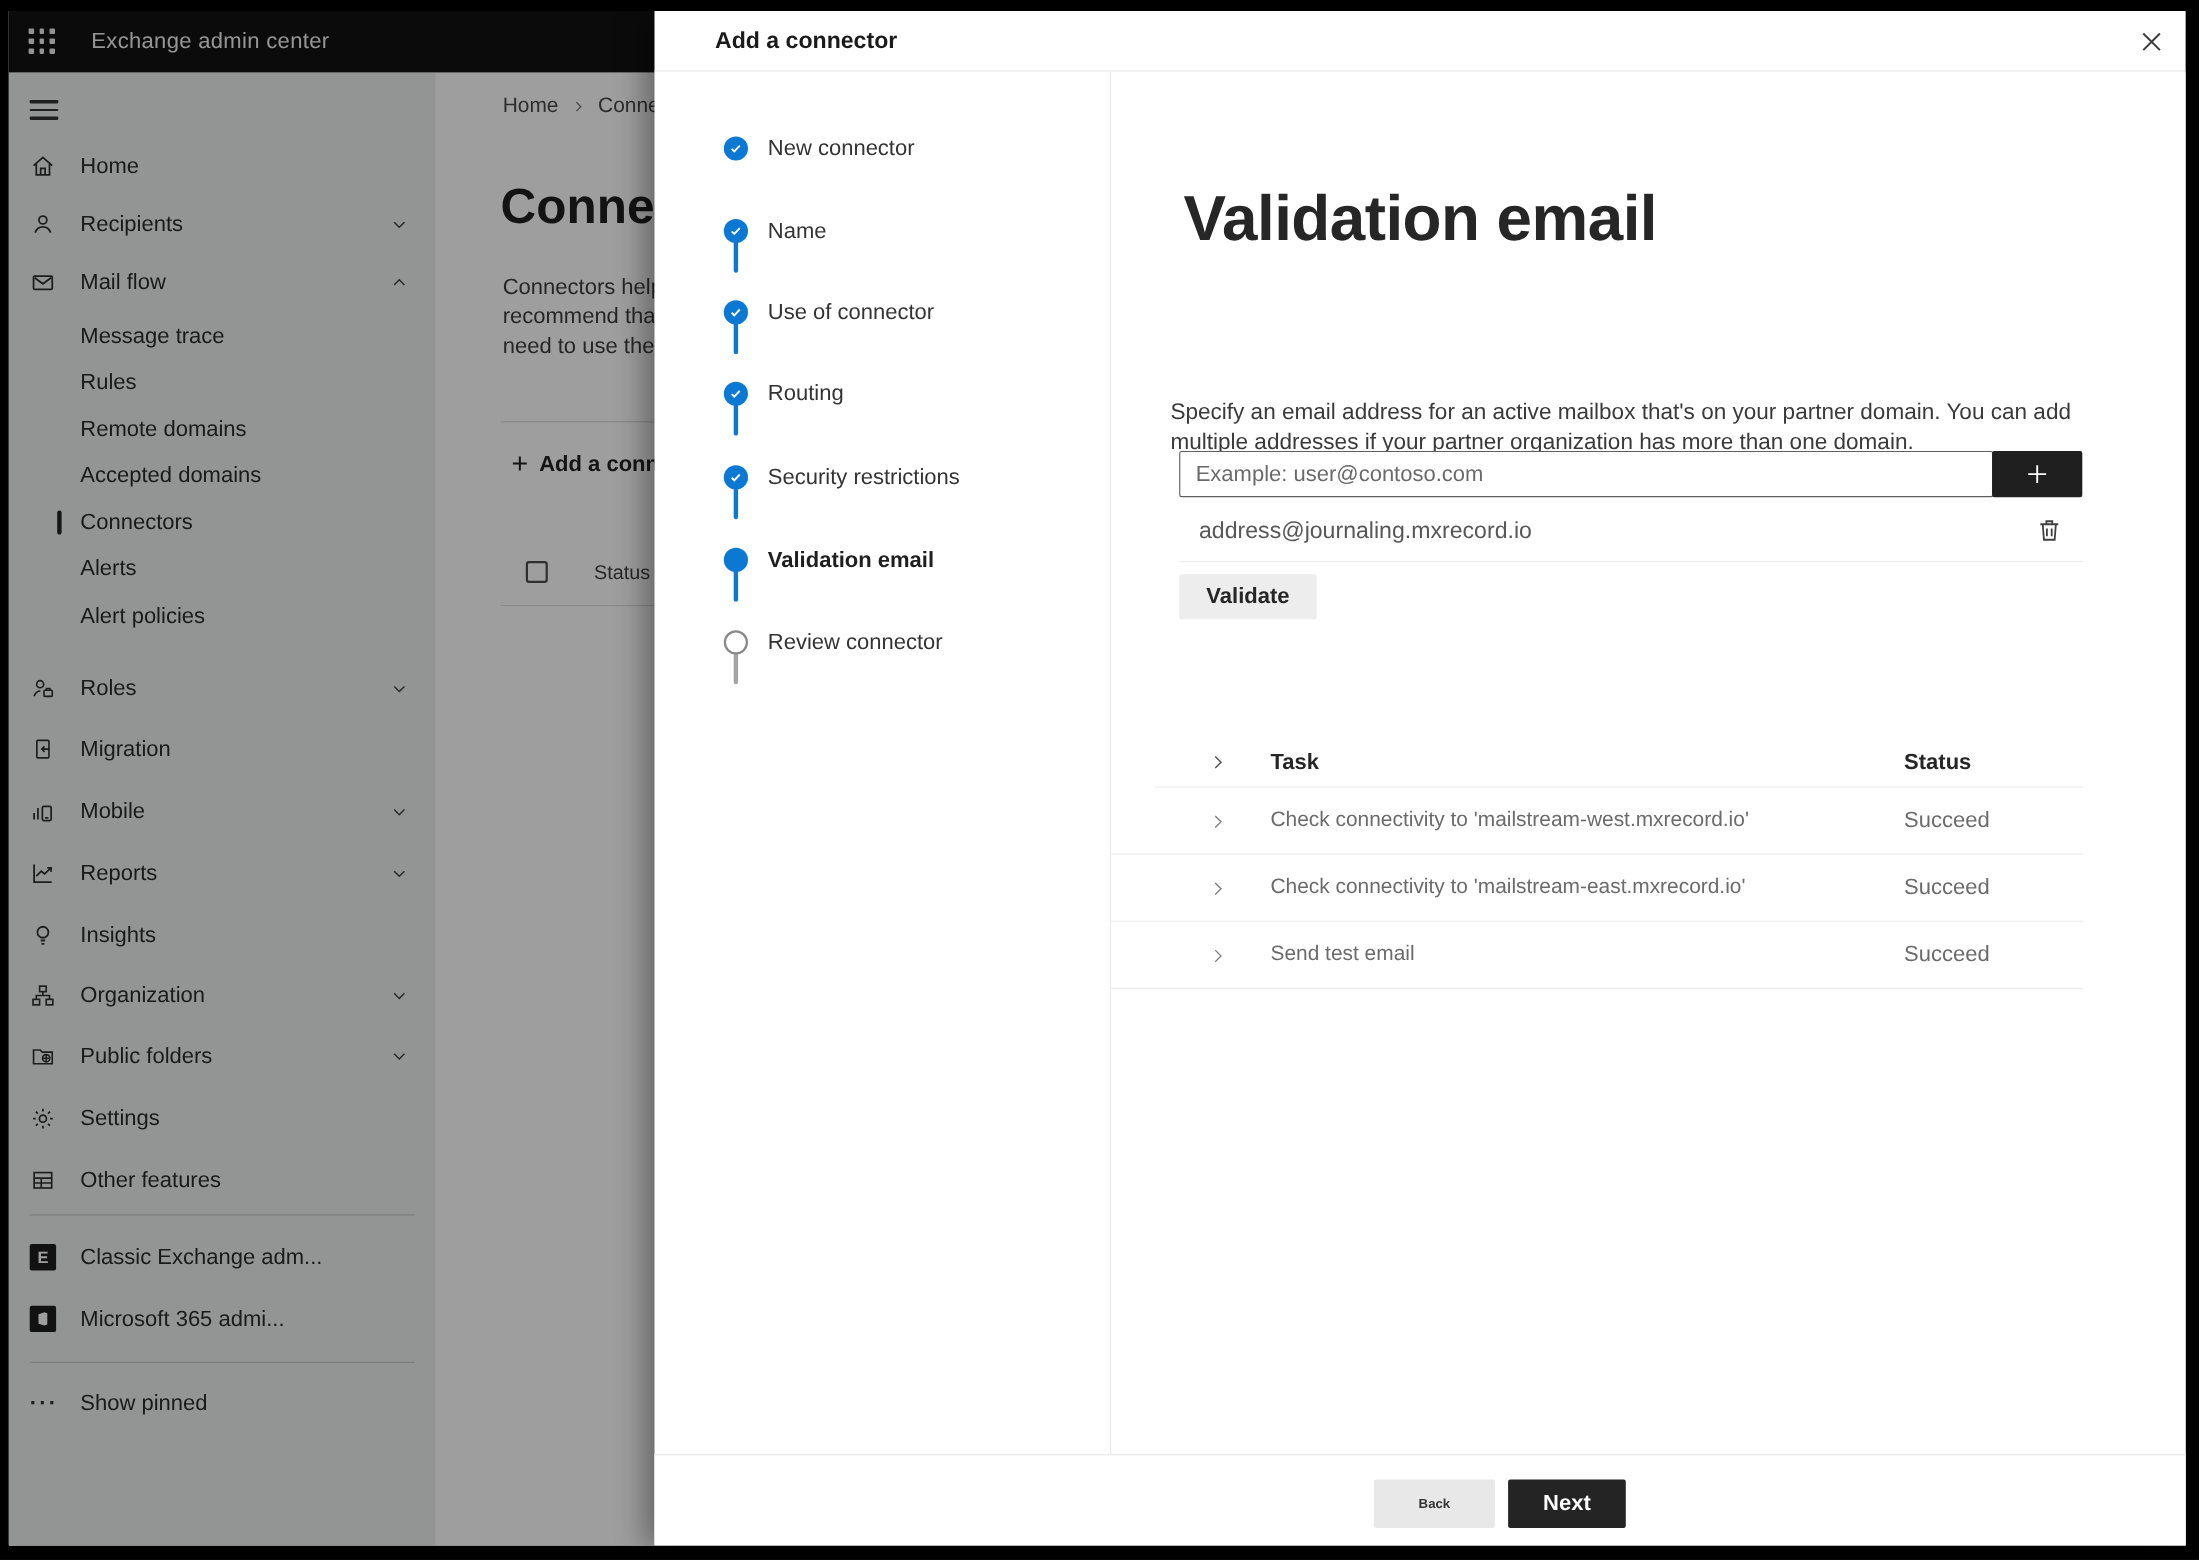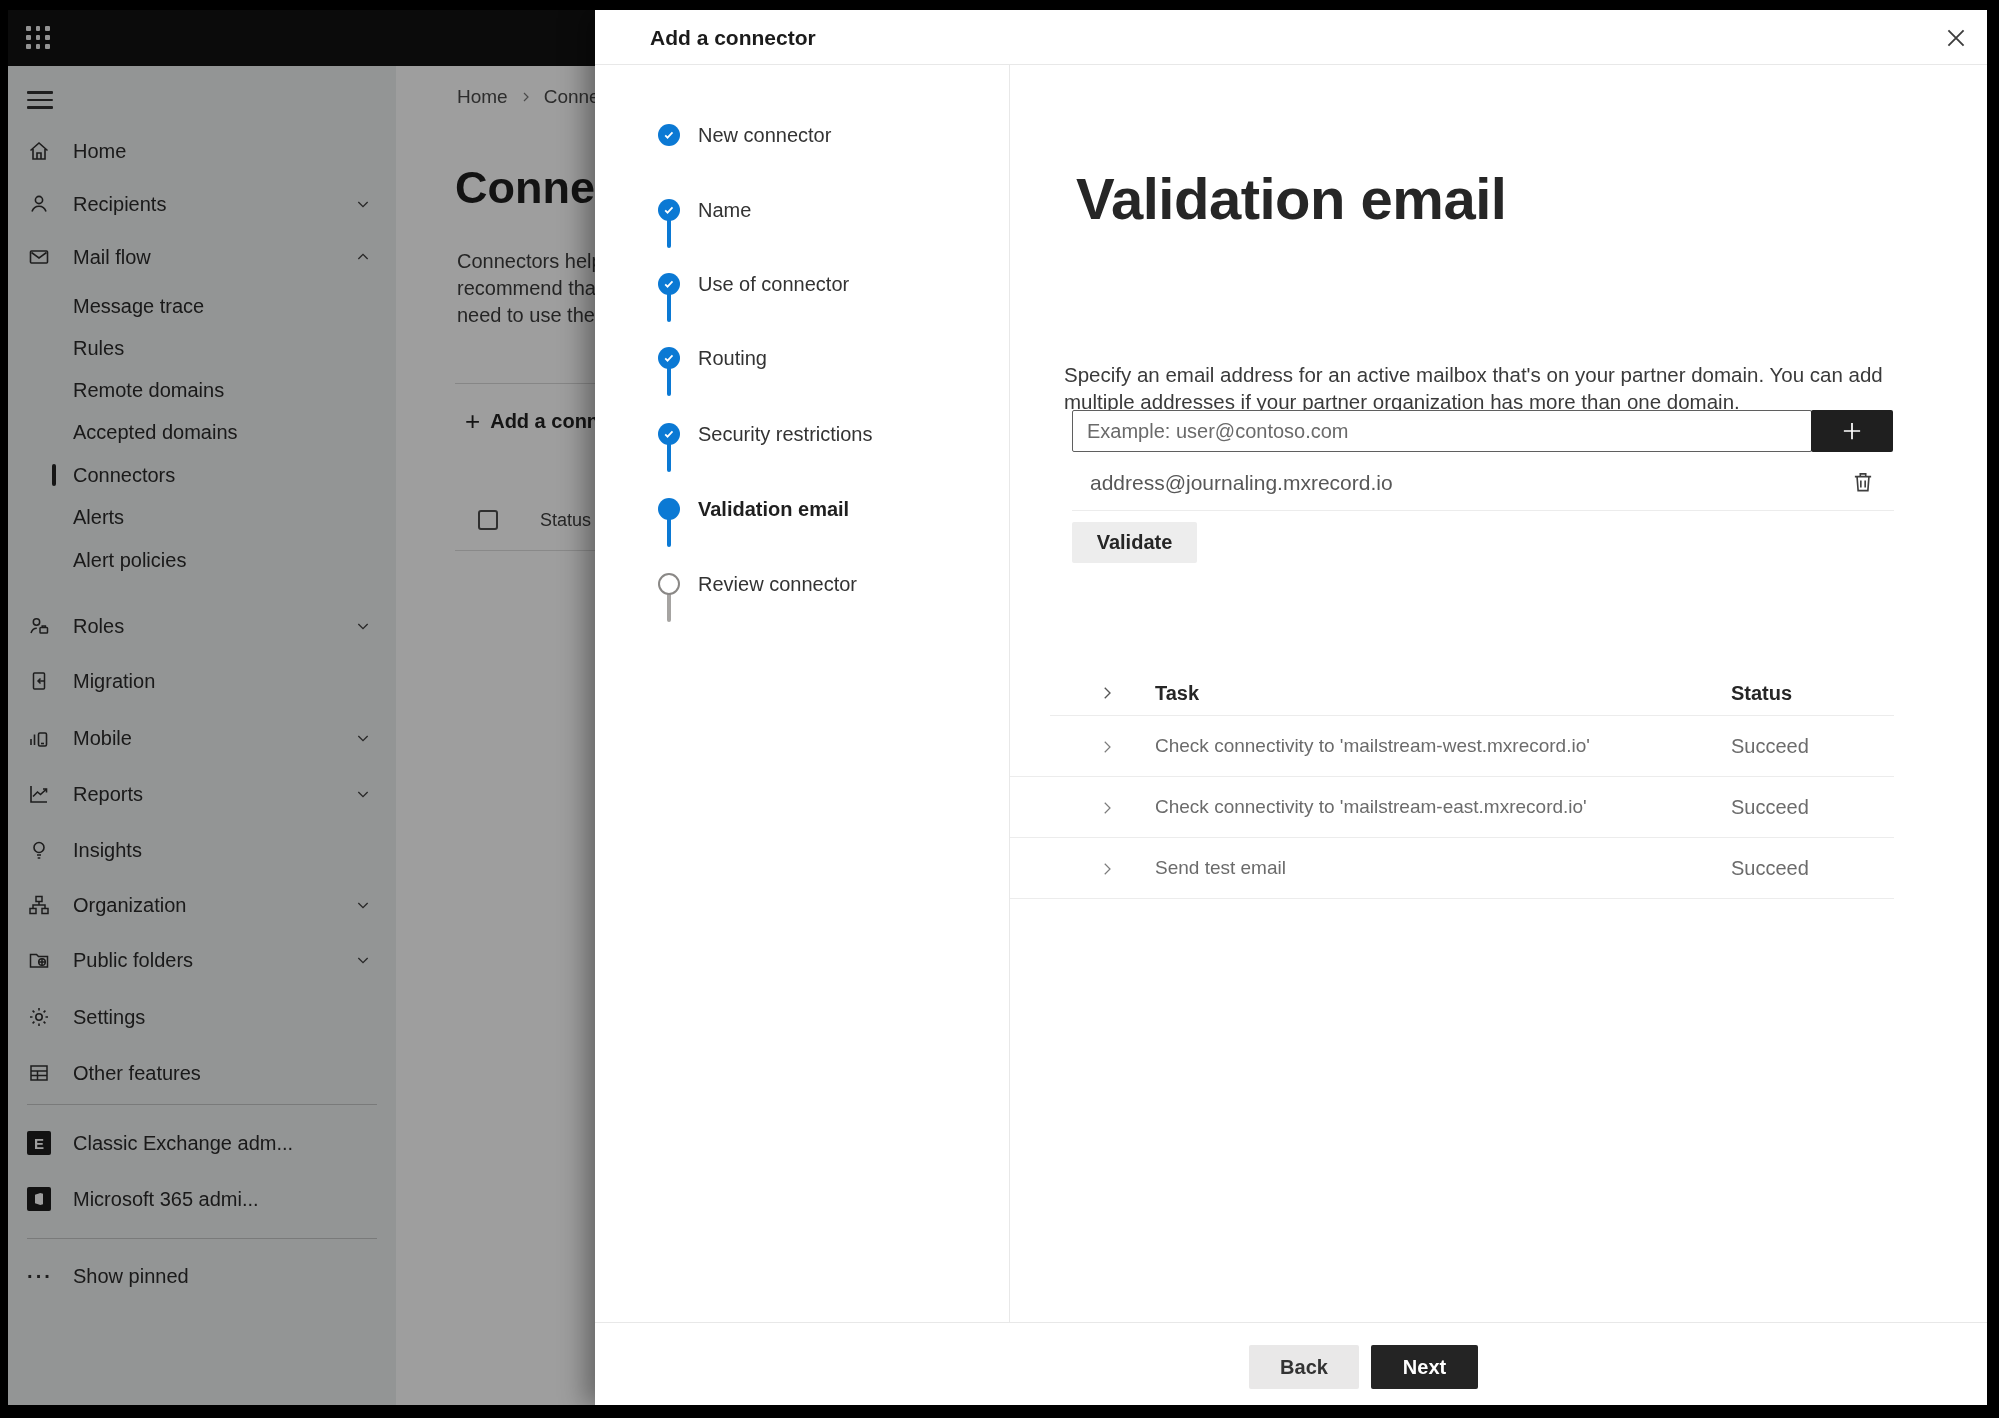--- a/index.html
+++ b/index.html
@@ -84,21 +84,21 @@
   .tbl-header .h-task { position:absolute; left:145px; top:9px; font-size:20px; font-weight:700; color:#262626; }
   .tbl-header .h-status { position:absolute; left:721px; top:9px; font-size:20px; font-weight:700; color:#262626; }
   .tbl-hdiv { position:absolute; left:40px; width:844px; top:650px; border-top:1px solid #ececec; }
   .trow { position:absolute; left:0; width:884px; height:61px; border-bottom:1px solid #ececec; }
   .trow .rchev { position:absolute; left:88px; top:22px; width:18px; height:18px; color:#7c7c7c; cursor:pointer; }
   .trow .r-task { position:absolute; left:145px; top:19px; font-size:19px; color:#6b6b6b; white-space:nowrap; }
   .trow .r-status { position:absolute; left:721px; top:19px; font-size:20px; color:#6b6b6b; }
 
   
   .modal-footer { position:absolute; left:0; right:0; bottom:0; height:83px; border-top:1px solid #e8e8e8; background:#fff; }
-  .back-btn { position:absolute; left:654px; top:22px; width:110px; height:44px; background:#e9e8e8; border:none; border-radius:2px; font-size:20px; font-weight:600; color:#333; font-family:"Liberation Sans",sans-serif; cursor:pointer; }
+  .back-btn { position:absolute; left:654px; top:22px; width:110px; height:44px; background:#e9e8e8; border:none; border-radius:2px; font-size:12px; font-weight:600; color:#333; font-family:"Liberation Sans",sans-serif; cursor:pointer; }
   .next-btn { position:absolute; left:776px; top:22px; width:107px; height:44px; background:#242424; border:none; border-radius:2px; font-size:20px; font-weight:600; color:#fff; font-family:"Liberation Sans",sans-serif; cursor:pointer; }
 
   svg { display:block; }
 </style>
 </head>
 <body>
 
 <div class="app">
 
   <div class="topbar">
@@ -106,20 +106,21 @@
       <span></span>
         <span></span>
         <span></span>
         <span></span>
         <span></span>
         <span></span>
         <span></span>
         <span></span>
         <span></span>
     </div>
+    <div class="topbar-title">Exchange admin center</div>
   </div>
 
   <div class="sidebar">
     <div class="hamburger">
         <span></span>
         <span></span>
         <span></span>
       </div>
 
     <div class="nav-row" style="top:64px">

